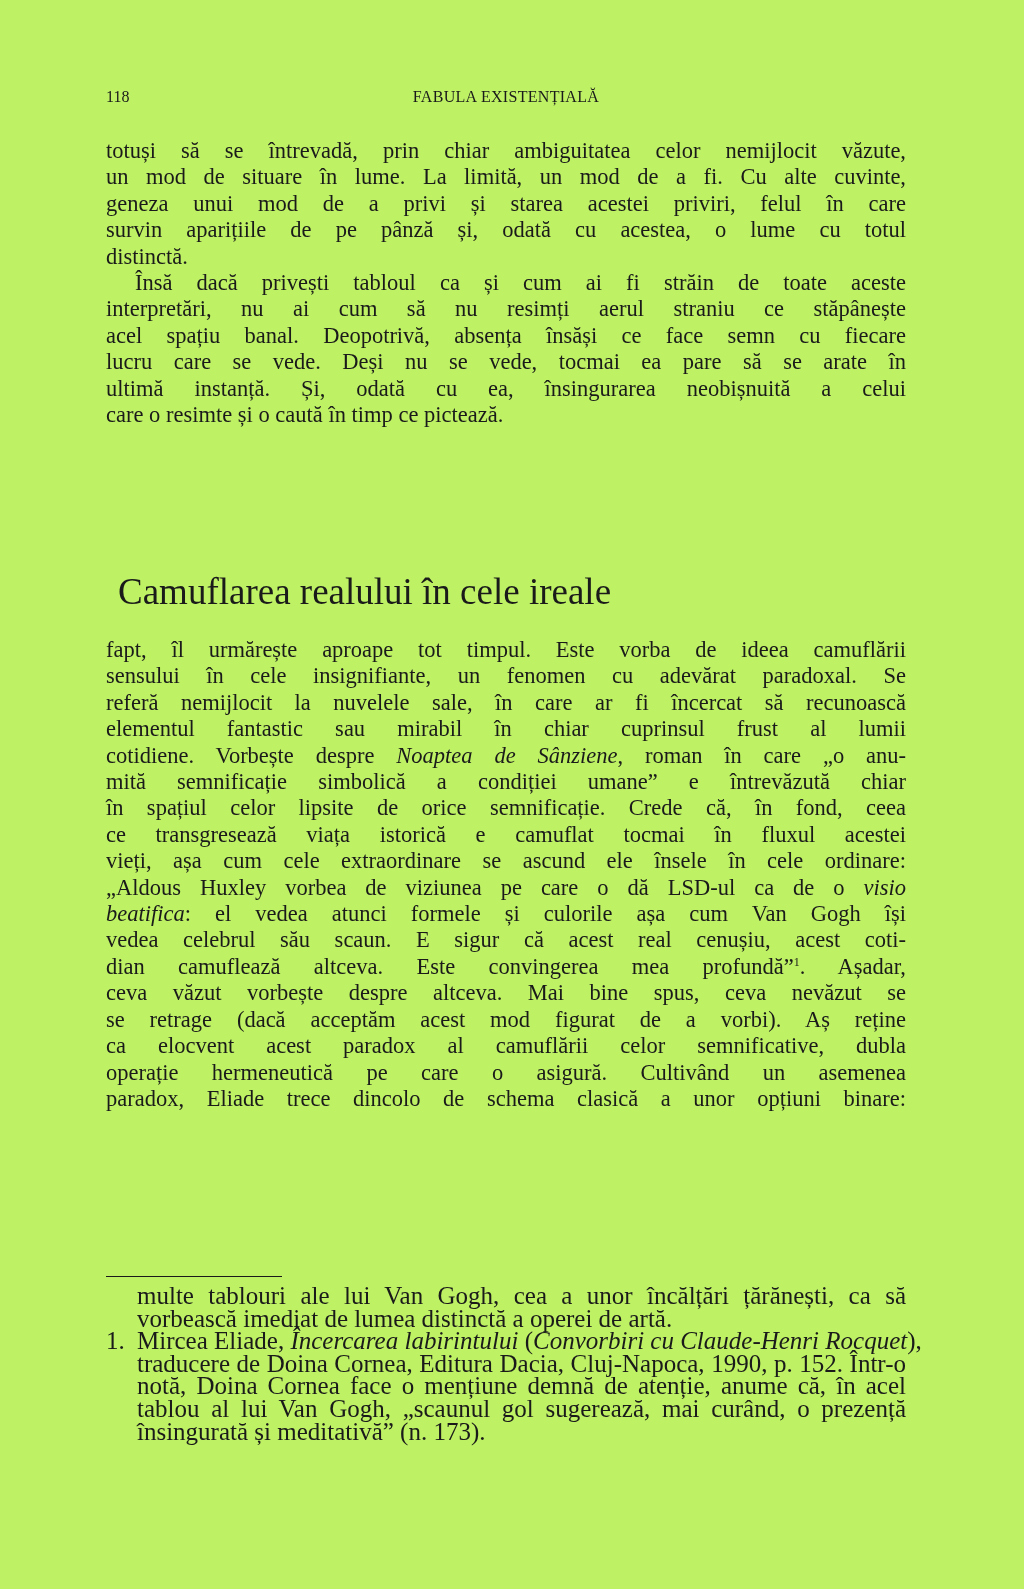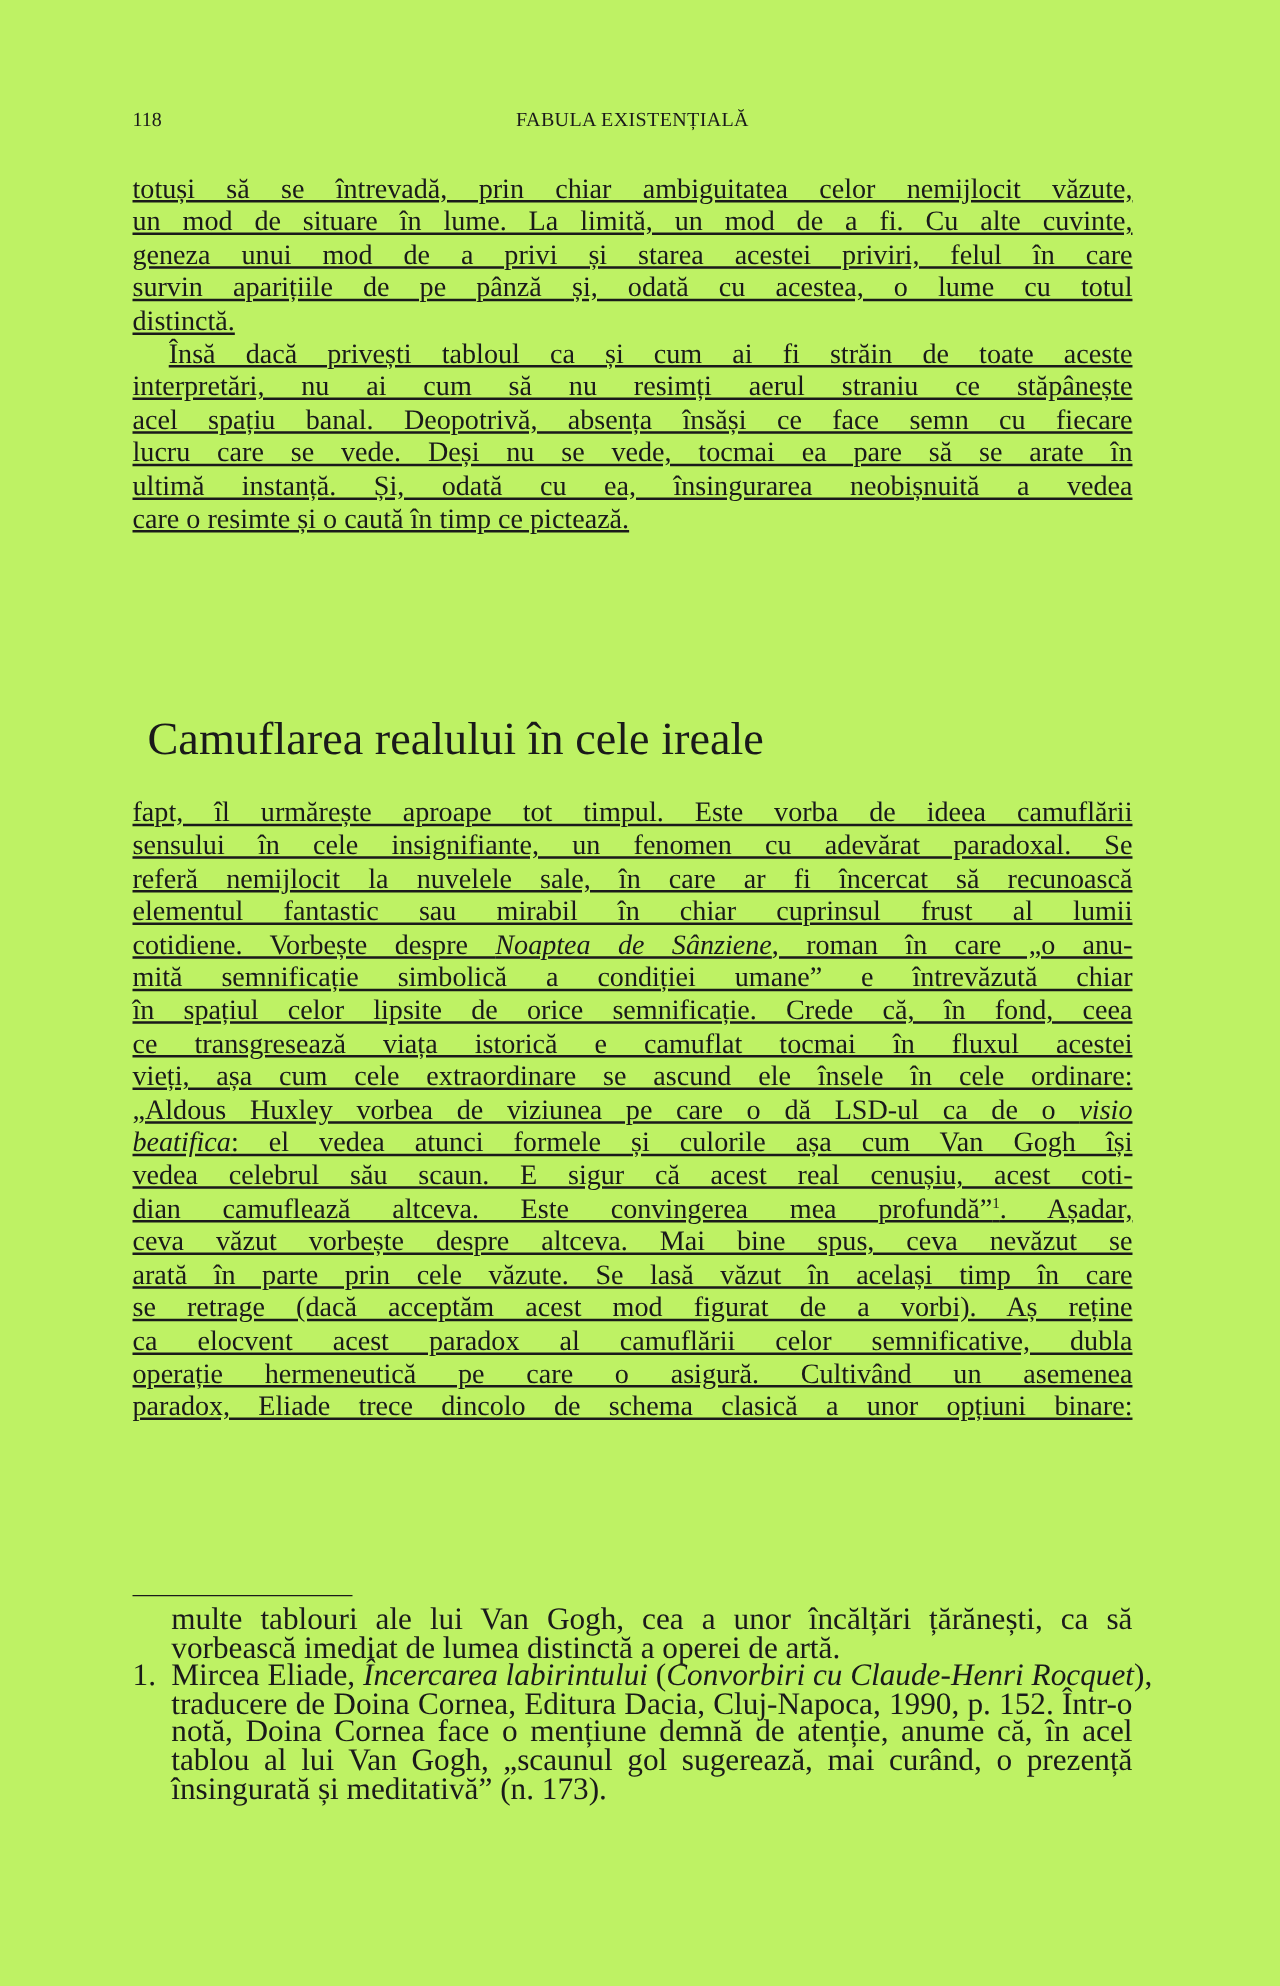--- a/index.html
+++ b/index.html
@@ -2,21 +2,21 @@
 <html><head>
 <meta charset="utf-8">
 <style>
   html, body { margin: 0; padding: 0; background: #ffffff; }
   body { width: 1024px; height: 1589px; position: relative; overflow: hidden; color: #1a1a1a; font-family: "DejaVu Serif", "Liberation Serif", serif; }
   .page { position: absolute; left: 0; top: 0; width: 1024px; height: 1589px; background: #bef264; }
   .header { position: absolute; top: 88px; left: 106px; width: 800px; height: 22px; font-size: 16px; font-family: "Liberation Serif", serif; }
   .page-number { position: absolute; left: 0; top: 0; }
   .running-title { position: absolute; left: 0; right: 0; text-align: center; letter-spacing: 0.3px; }
   .body-block { position: absolute; left: 106px; width: 800px; font-family: "Liberation Serif", serif; font-size: 22.5px; line-height: 26.4px; text-align: justify; text-align-last: auto; }
-  .para { margin: 0; text-decoration: underline; }
+  .para { margin: 0; }
   .para.noindent { text-indent: 0; }
   .line { display: block; text-align: justify; text-align-last: justify; white-space: nowrap; }
   .line.last { text-align-last: left; }
   .block-1 { top: 138px; }
   .section-heading { position: absolute; top: 562px; left: 106px; width: 800px; text-align: left; font-family: "Liberation Serif", serif; font-size: 37px; line-height: 36px; font-weight: normal; margin: 12px; }
   .block-2 { top: 637px; }
   .footnote-rule { position: absolute; top: 1276px; left: 106px; width: 176px; height: 0; border-top: 1.6px solid #1a1a1a; }
   .footnotes { position: absolute; top: 1285px; left: 106px; width: 800px; font-family: "Liberation Serif", serif; font-size: 25px; line-height: 22.6px; }
   .fn { position: relative; padding-left: 31px; margin: 0; }
   .fn-num { position: absolute; left: 0; top: 0; }
@@ -39,21 +39,21 @@
       <span class="line">un mod de situare în lume. La limită, un mod de a fi. Cu alte cuvinte,</span>
       <span class="line">geneza unui mod de a privi și starea acestei priviri, felul în care</span>
       <span class="line">survin aparițiile de pe pânză și, odată cu acestea, o lume cu totul</span>
       <span class="line last">distinctă.</span>
     </p>
     <p class="para">
       <span class="line" style="padding-left:29px">Însă dacă privești tabloul ca și cum ai fi străin de toate aceste</span>
       <span class="line">interpretări, nu ai cum să nu resimți aerul straniu ce stăpânește</span>
       <span class="line">acel spațiu banal. Deopotrivă, absența însăși ce face semn cu fiecare</span>
       <span class="line">lucru care se vede. Deși nu se vede, tocmai ea pare să se arate în</span>
-      <span class="line">ultimă instanță. Și, odată cu ea, însingurarea neobișnuită a vedea</span>
+      <span class="line">ultimă instanță. Și, odată cu ea, însingurarea neobișnuită a celui</span>
       <span class="line last">care o resimte și o caută în timp ce pictează.</span>
     </p>
   </div>
 
   <h2 class="section-heading">Camuflarea realului în cele ireale</h2>
 
   <div class="body-block block-2">
     <p class="para">
       <span class="line">fapt, îl urmărește aproape tot timpul. Este vorba de ideea camuflării</span>
       <span class="line">sensului în cele insignifiante, un fenomen cu adevărat paradoxal. Se</span>
@@ -62,21 +62,20 @@
       <span class="line"><span>cotidiene. Vorbește despre </span><em>Noaptea de Sânziene</em><span>, roman în care „o anu-</span></span>
       <span class="line">mită semnificație simbolică a condiției umane” e întrevăzută chiar</span>
       <span class="line">în spațiul celor lipsite de orice semnificație. Crede că, în fond, ceea</span>
       <span class="line">ce transgresează viața istorică e camuflat tocmai în fluxul acestei</span>
       <span class="line">vieți, așa cum cele extraordinare se ascund ele însele în cele ordinare:</span>
       <span class="line"><span>„Aldous Huxley vorbea de viziunea pe care o dă LSD-ul ca de o </span><em>visio</em></span>
       <span class="line"><em>beatifica</em><span>: el vedea atunci formele și culorile așa cum Van Gogh își</span></span>
       <span class="line">vedea celebrul său scaun. E sigur că acest real cenușiu, acest coti-</span>
       <span class="line"><span>dian camuflează altceva. Este convingerea mea profundă”</span><sup>1</sup><span>. Așadar,</span></span>
       <span class="line">ceva văzut vorbește despre altceva. Mai bine spus, ceva nevăzut se</span>
-      <span class="line">arată în parte prin cele văzute. Se lasă văzut în același timp în care</span>
       <span class="line">se retrage (dacă acceptăm acest mod figurat de a vorbi). Aș reține</span>
       <span class="line">ca elocvent acest paradox al camuflării celor semnificative, dubla</span>
       <span class="line">operație hermeneutică pe care o asigură. Cultivând un asemenea</span>
       <span class="line">paradox, Eliade trece dincolo de schema clasică a unor opțiuni binare:</span>
     </p>
   </div>
 
   <div class="footnote-rule"></div>
 
   <div class="footnotes">

